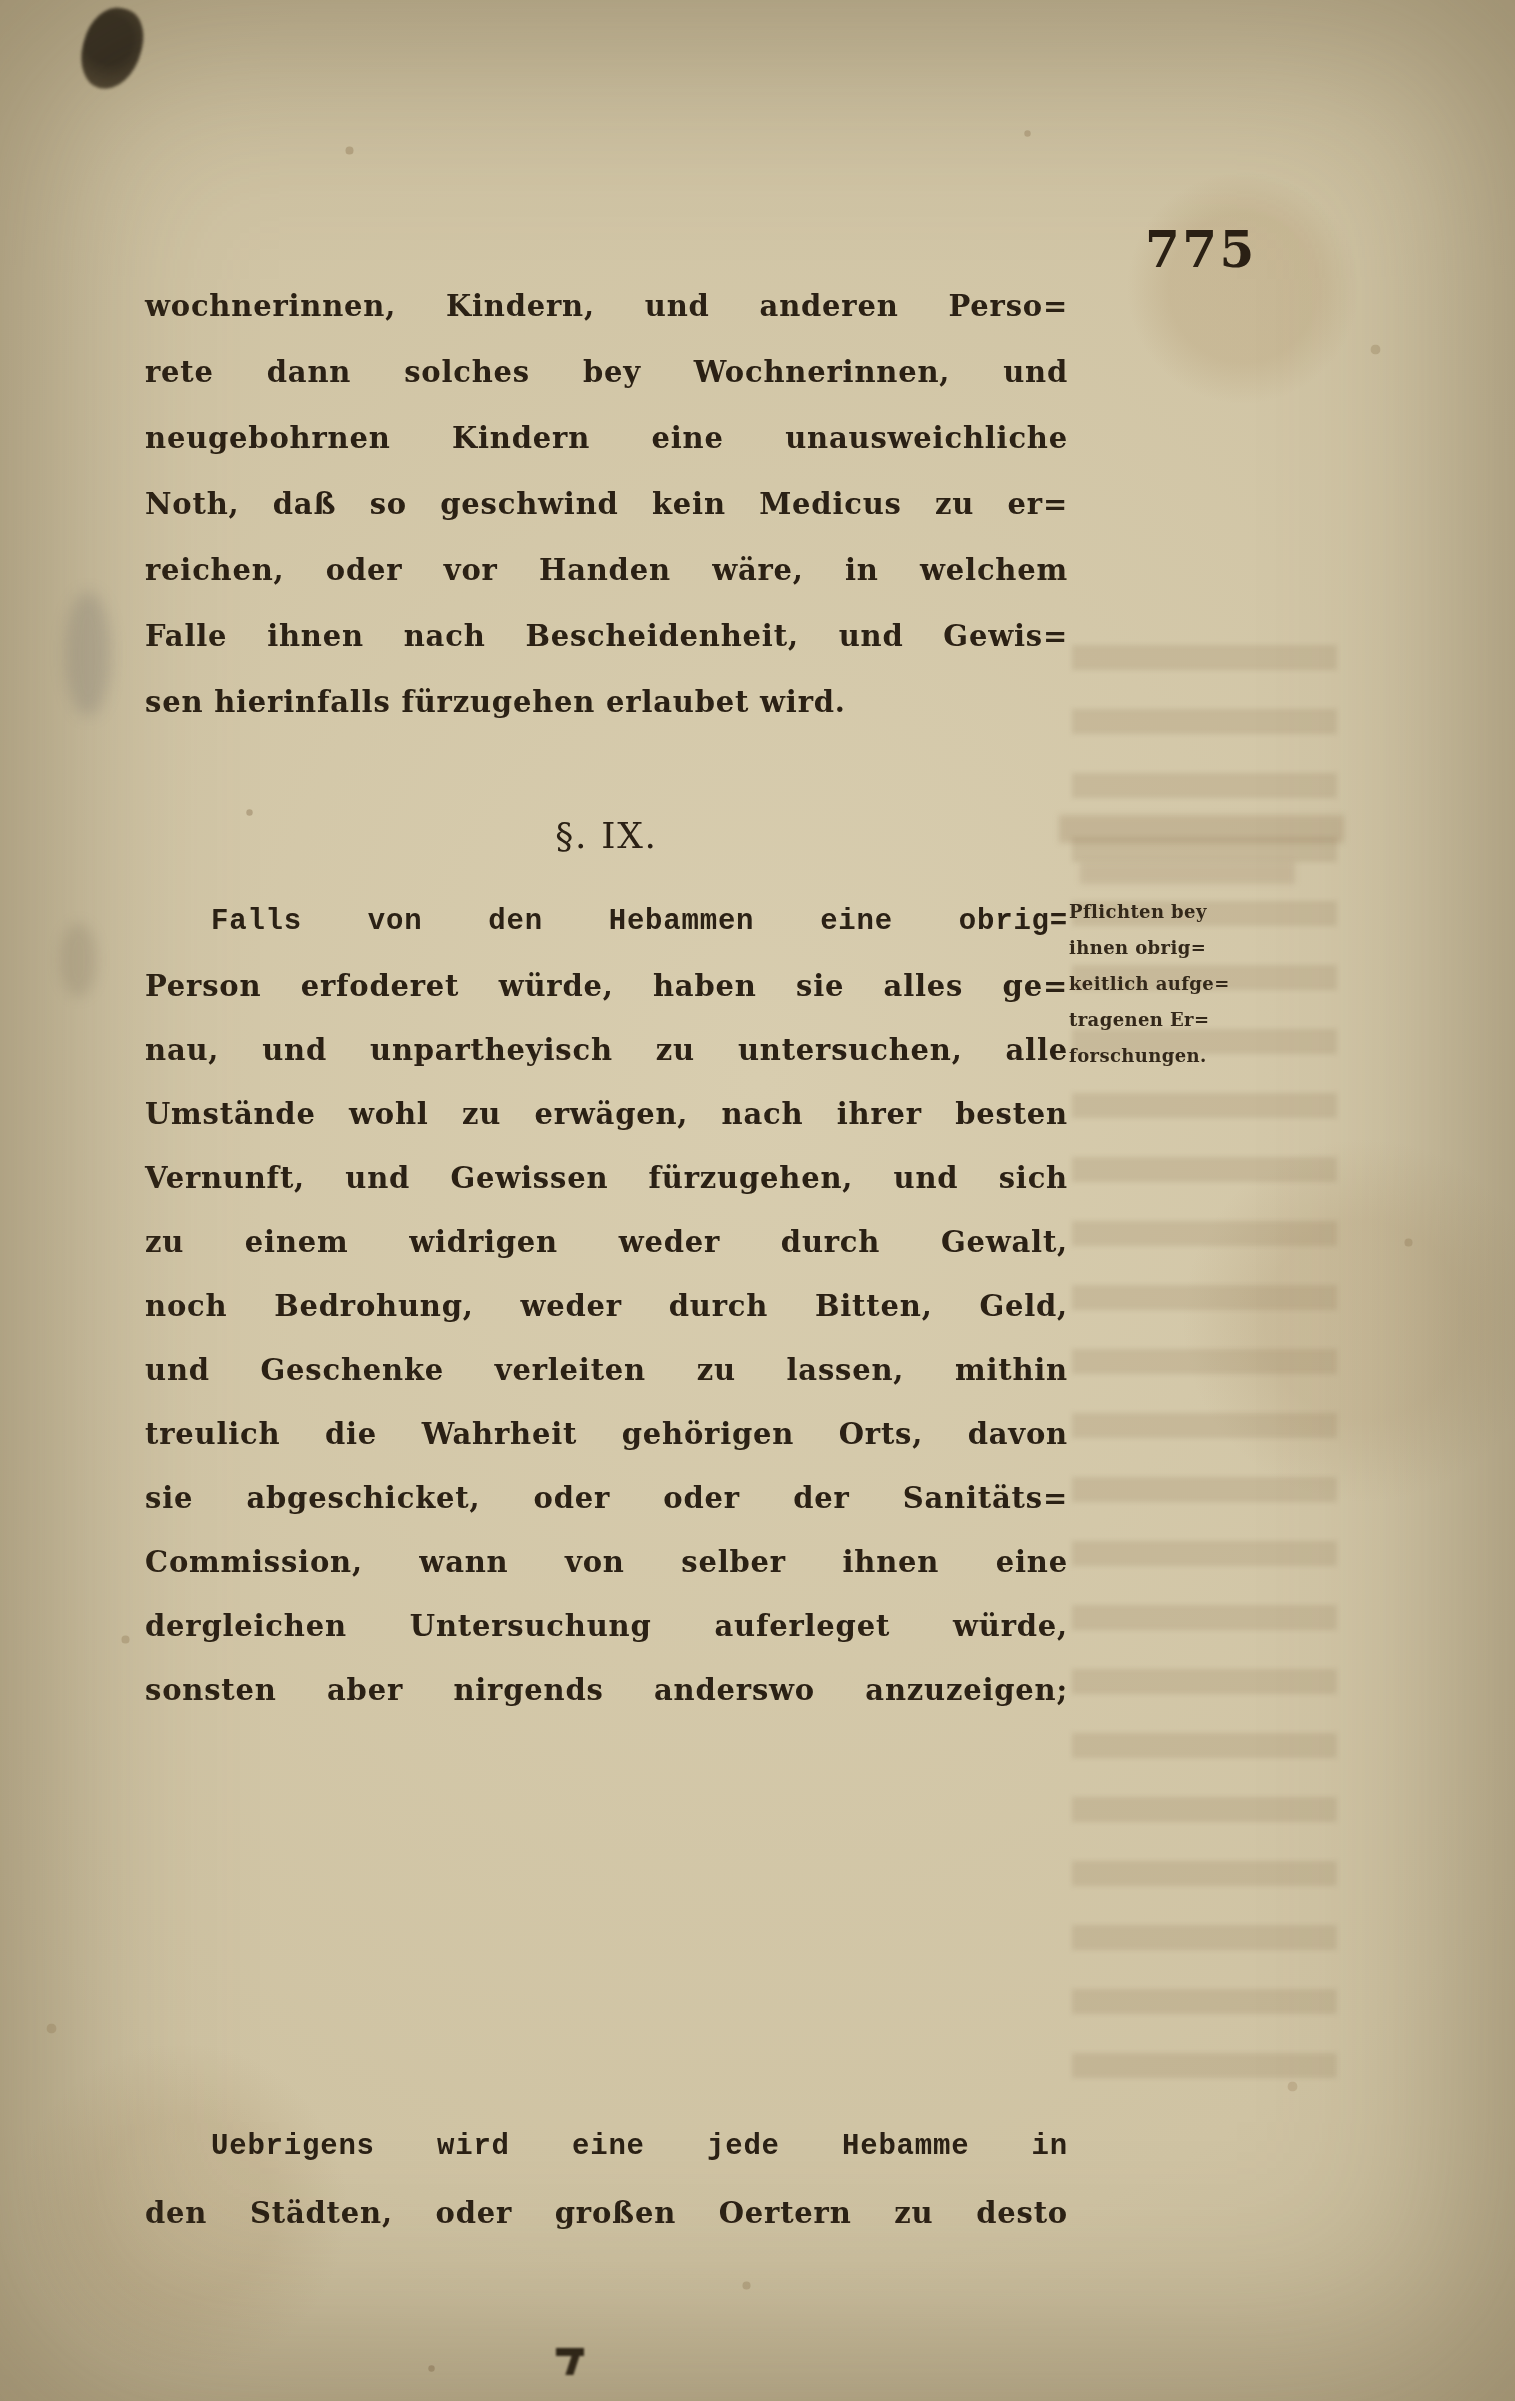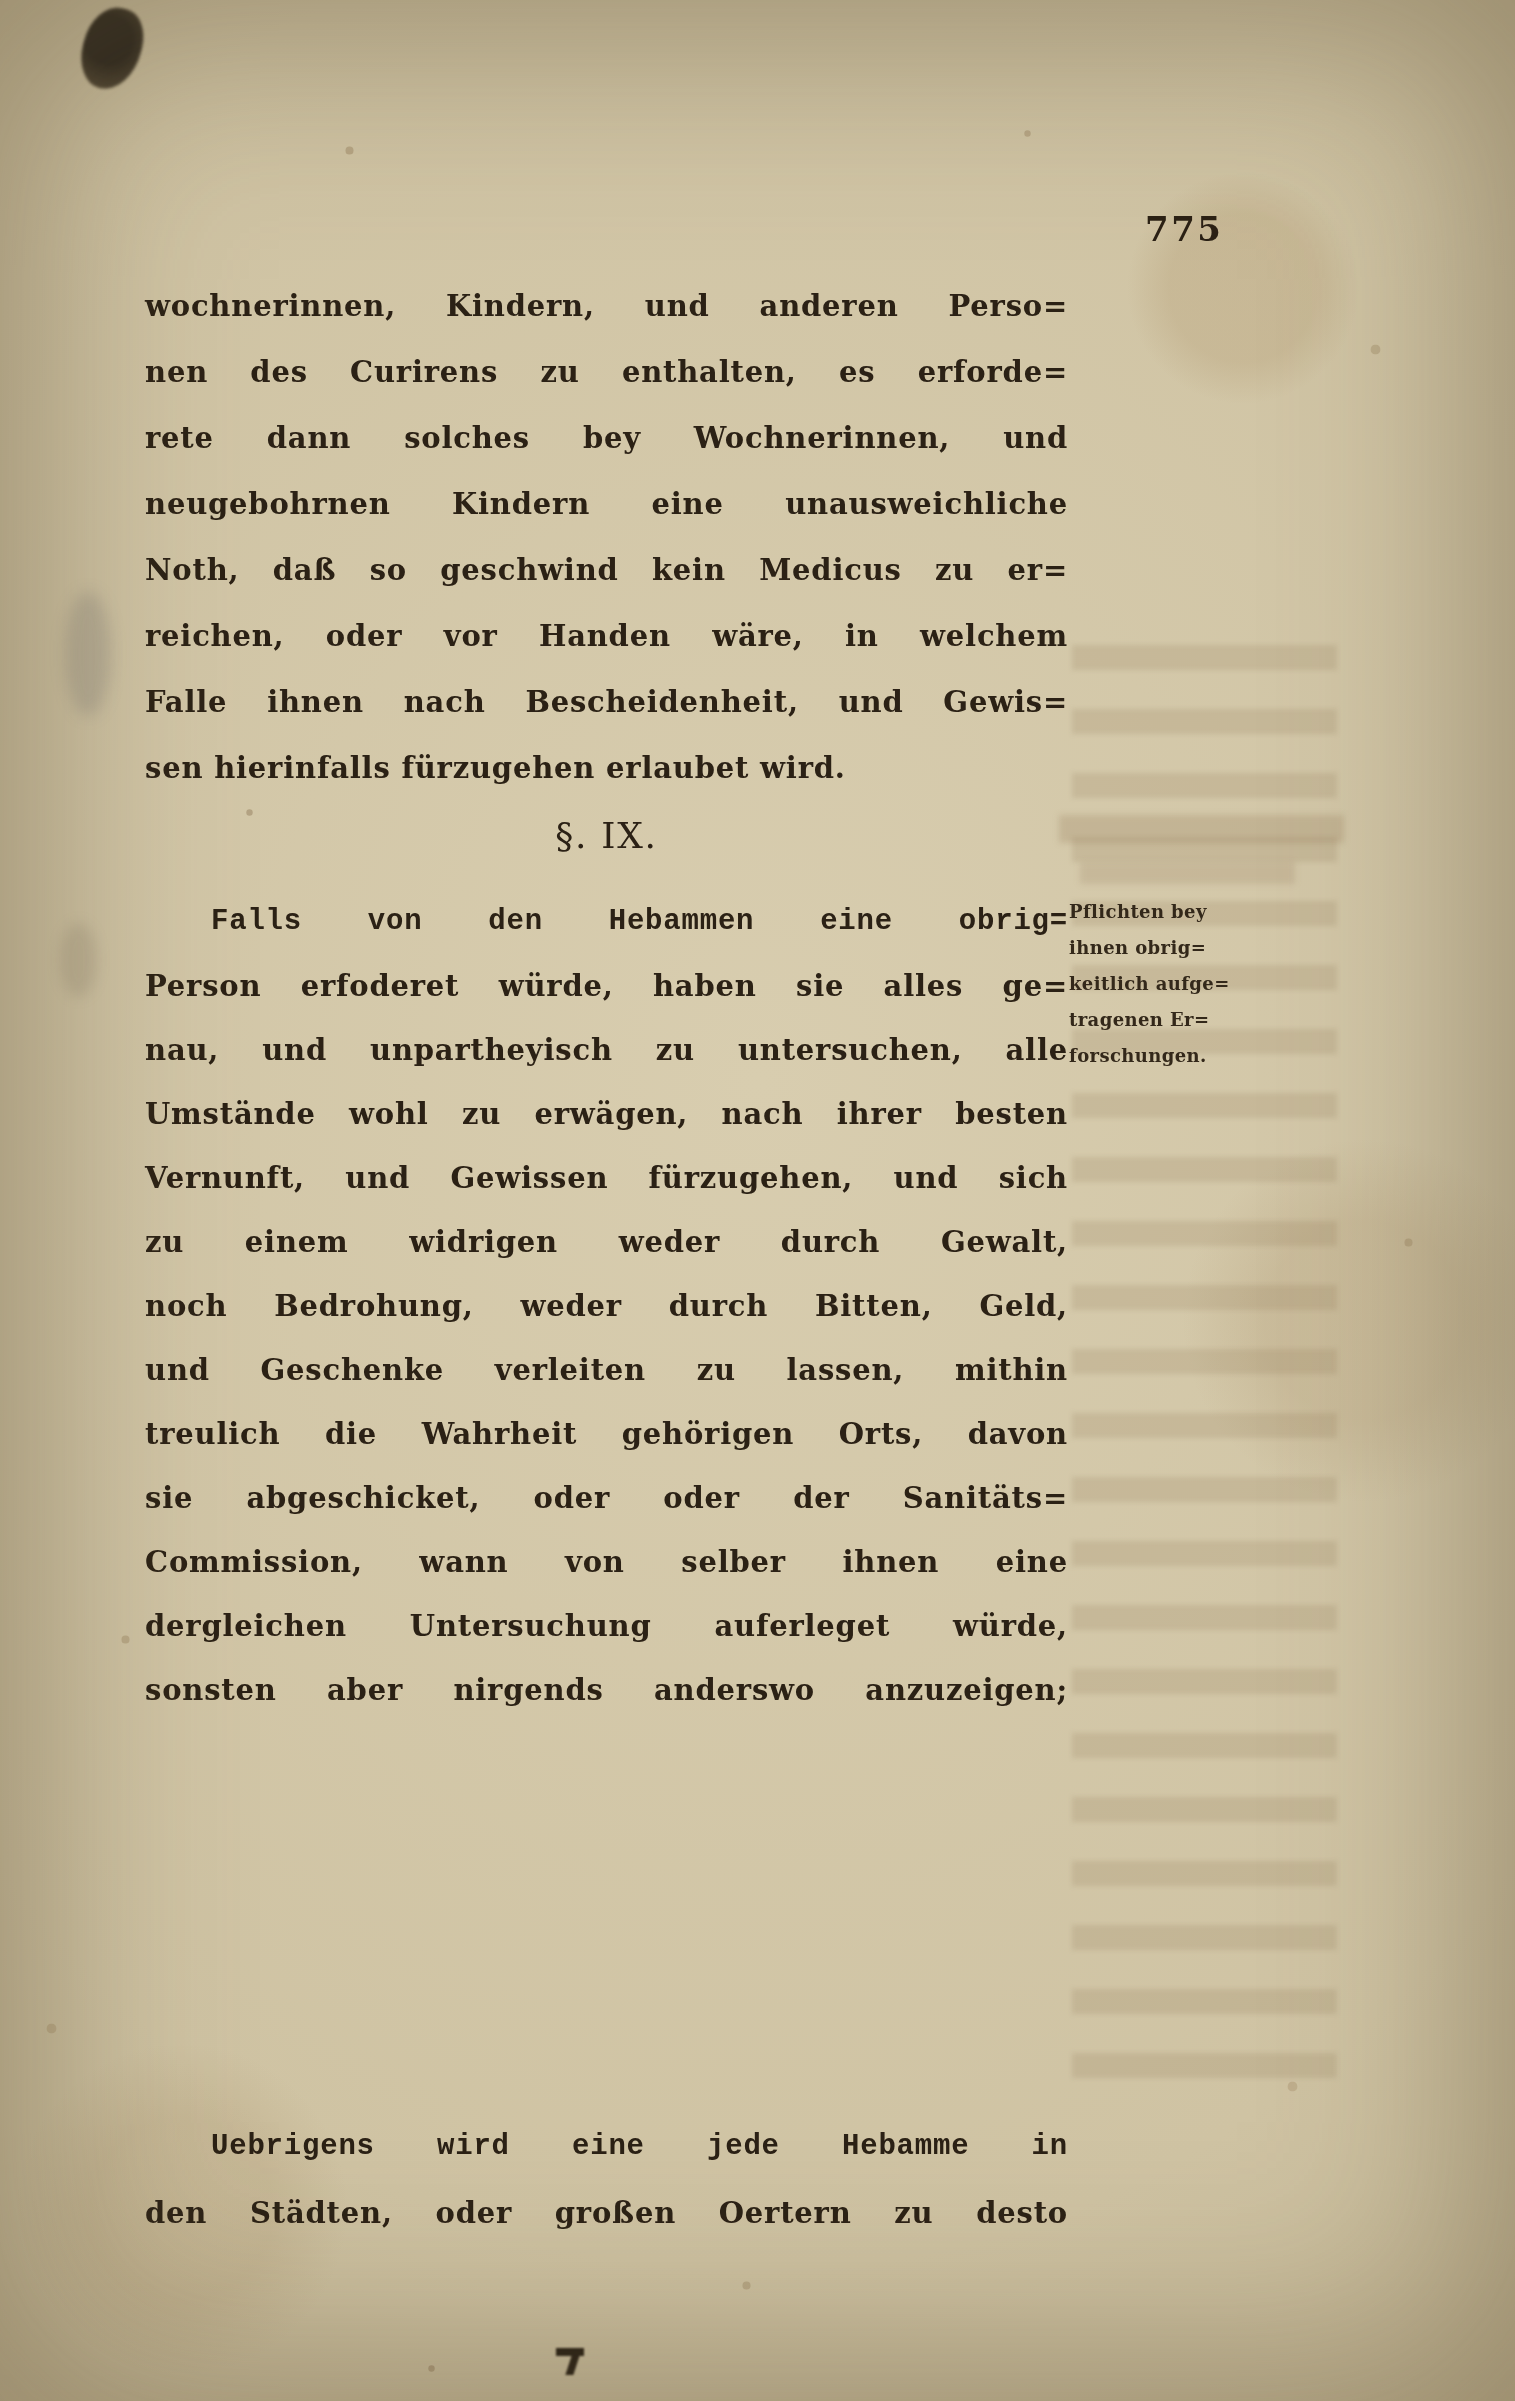--- a/index.html
+++ b/index.html
@@ -15,22 +15,22 @@
       radial-gradient(circle at 12% 92%, rgba(150,120,78,0.14) 0 91px, transparent 166px),
       radial-gradient(120% 90% at 50% 45%, #d8cdaf 0%, #cfc3a3 55%, #c3b694 85%, #b2a37f 100%);
   }
   .vignette{
     position:absolute;inset:0;
     box-shadow:inset 0 0 199px 41px rgba(96,80,52,0.45);
     pointer-events:none;
   }
 
   .pagenum{
-    position:absolute;top:209px;left:1145px;
-    font-size:34px;font-weight:700;letter-spacing:2.5px;
+    position:absolute;top:220px;left:1145px;
+    font-size:50px;font-weight:700;letter-spacing:2.5px;
   }
 
   .col{position:absolute;left:145px;width:923px;}
   .line{
     font-size:29px;line-height:66px;font-weight:700;
     letter-spacing:0.8px;
     text-align:justify;text-align-last:justify;
   }
   .p2 .line{line-height:64px;}
   .endline{text-align-last:left;}
@@ -122,21 +122,20 @@
   <div class="smudge2"></div>
   <div class="ghost-lines"></div>
   <div class="ghost-bar1"></div>
   <div class="ghost-bar2"></div>
   <div class="specks"></div>
 
   <div class="pagenum">775</div>
 
   <div class="col p1">
     <div class="line">wochnerinnen, Kindern, und anderen Perso=</div>
-    <div class="line">nen des Curirens zu enthalten, es erforde=</div>
     <div class="line">rete dann solches bey Wochnerinnen, und</div>
     <div class="line">neugebohrnen Kindern eine unausweichliche</div>
     <div class="line">Noth, daß so geschwind kein Medicus zu er=</div>
     <div class="line">reichen, oder vor Handen wäre, in welchem</div>
     <div class="line">Falle ihnen nach Bescheidenheit, und Gewis=</div>
     <div class="line endline">sen hierinfalls fürzugehen erlaubet wird.</div>
   </div>
 
   <div class="heading">§. IX.</div>
 

